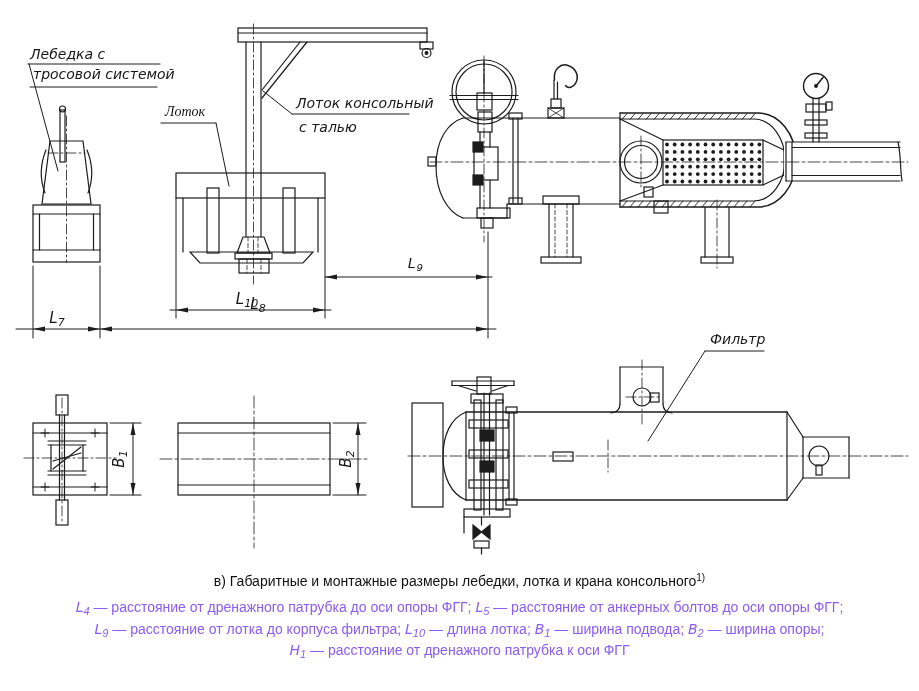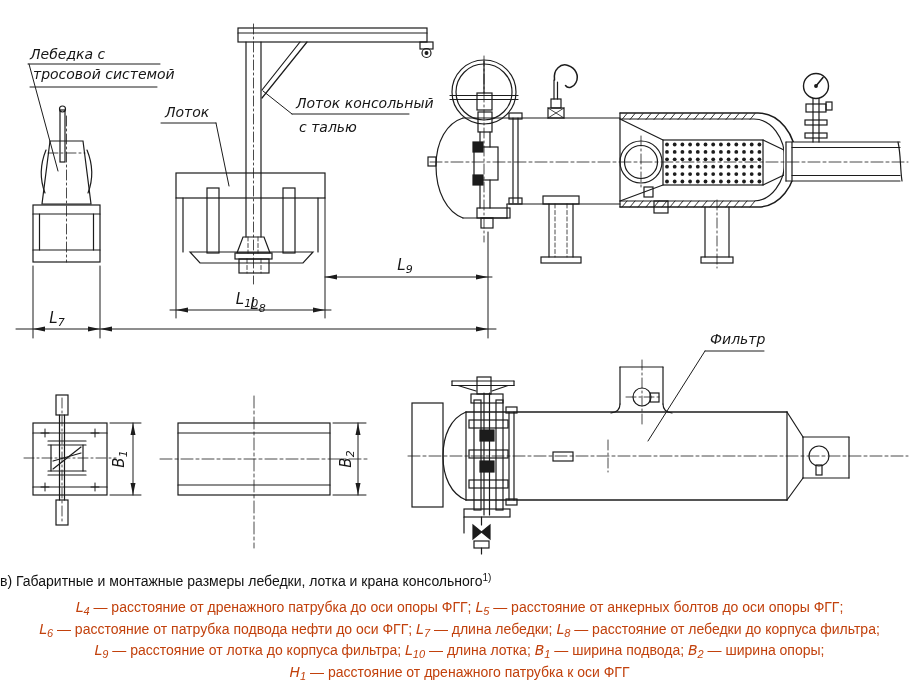--- a/index.html
+++ b/index.html
@@ -4,24 +4,24 @@
 <style>
   html,body{margin:0;padding:0;background:#e8e8e8;}
   #page{position:relative;width:919px;height:691px;background:#ffffff;overflow:hidden;
         font-family:"Liberation Sans","DejaVu Sans",sans-serif;color:#1a1a1a;}
   svg{position:absolute;left:0;top:0;}
   .lbl{position:absolute;font:italic 14px "DejaVu Sans",sans-serif;color:#161616;white-space:nowrap;}
   .dim{position:absolute;font:italic 15px "DejaVu Sans",sans-serif;color:#161616;transform:translateX(-50%);white-space:nowrap;}
   .dim sub,.legend sub{font-size:11px;font-style:italic;vertical-align:-3px;line-height:0;}
   .dim .sym,.legend .sym,.caption .sym{font-style:italic;}
   .dim.rot{transform:translate(-50%,-50%) rotate(-90deg);}
-  .caption{position:absolute;top:572px;left:0;width:919px;font-size:14px;color:#111;}
+  .caption{position:absolute;top:572px;left:0;width:919px;text-align:center;font-size:14px;color:#111;}
   .caption sup{font-size:10px;vertical-align:5px;}
   .legend{position:absolute;top:597px;left:0;width:919px;text-align:center;
-          font-size:14px;line-height:21.5px;color:#c2410c;}
+          font-size:14px;line-height:21.5px;color:#8b5cf6;}
   .legend .sym{font-family:"DejaVu Sans",sans-serif;}
 </style>
 </head>
 <body>
 
 <div id="page">
 
 <svg id="dwg" width="919" height="560" viewBox="0 0 919 560" stroke="#1c1c1c" fill="none" stroke-width="1.2" stroke-linecap="round">
 
   <g>
@@ -441,40 +441,37 @@
     <line x1="216" y1="123" x2="229" y2="186"></line>
     <line x1="292" y1="114" x2="409" y2="114"></line>
     <line x1="292" y1="114" x2="263" y2="91"></line>
     <line x1="705" y1="351" x2="764" y2="351"></line>
     <line x1="705" y1="351" x2="648" y2="441"></line>
   </g>
 </svg>
 
 <div class="lbl" style="left:30px;top:46px;">Лебедка с</div>
 <div class="lbl" style="left:33px;top:66px;">тросовой системой</div>
-<div class="lbl" style="left:165px;top:104px;">Лоток</div>
+<div class="lbl" style="left:165px;top:104px;font-family:Liberation Serif, serif;">Лоток</div>
 <div class="lbl" style="left:296px;top:95px;">Лоток консольный</div>
 <div class="lbl" style="left:299px;top:119px;">с талью</div>
 <div class="lbl" style="left:710px;top:331px;text-align:right;">Фильтр</div>
 
 <div class="dim" style="left:57px;top:309px;"><span class="sym">L</span><sub>7</sub></div>
 <div class="dim" style="left:258px;top:295px;"><span class="sym">L</span><sub>8</sub></div>
-<div class="dim" style="left:405px;top:256px;"><span class="sym">L</span><sub>9</sub></div>
+<div class="dim" style="left:415px;top:256px;font-family:Liberation Mono, monospace;"><span class="sym">L</span><sub>9</sub></div>
 <div class="dim" style="left:247px;top:290px;"><span class="sym">L</span><sub>10</sub></div>
 <div class="dim rot" style="left:119px;top:459px;"><span class="sym">B</span><sub>1</sub></div>
 <div class="dim rot" style="left:346px;top:459px;"><span class="sym">B</span><sub>2</sub></div>
 
 <div class="caption"><span>в) Габаритные и монтажные размеры лебедки, лотка и крана консольного</span><sup>1)</sup></div>
 
 <div class="legend">
   <div>
     <span class="sym">L</span><sub>4</sub><span> — расстояние от дренажного патрубка до оси опоры ФГГ; </span><span class="sym">L</span><sub>5</sub><span> — расстояние от анкерных болтов до оси опоры ФГГ;</span>
-  </div>
-  <div>
-    <span class="sym">L</span><sub>6</sub><span> — расстояние от патрубка подвода нефти до оси ФГГ; </span><span class="sym">L</span><sub>7</sub><span> — длина лебедки; </span><span class="sym">L</span><sub>8</sub><span> — расстояние от лебедки до корпуса фильтра;</span>
   </div>
   <div>
     <span class="sym">L</span><sub>9</sub><span> — расстояние от лотка до корпуса фильтра; </span><span class="sym">L</span><sub>10</sub><span> — длина лотка; </span><span class="sym">B</span><sub>1</sub><span> — ширина подвода; </span><span class="sym">B</span><sub>2</sub><span> — ширина опоры;</span>
   </div>
   <div>
     <span class="sym">H</span><sub>1</sub><span> — расстояние от дренажного патрубка к оси ФГГ</span>
   </div>
 </div>
 
 </div>

